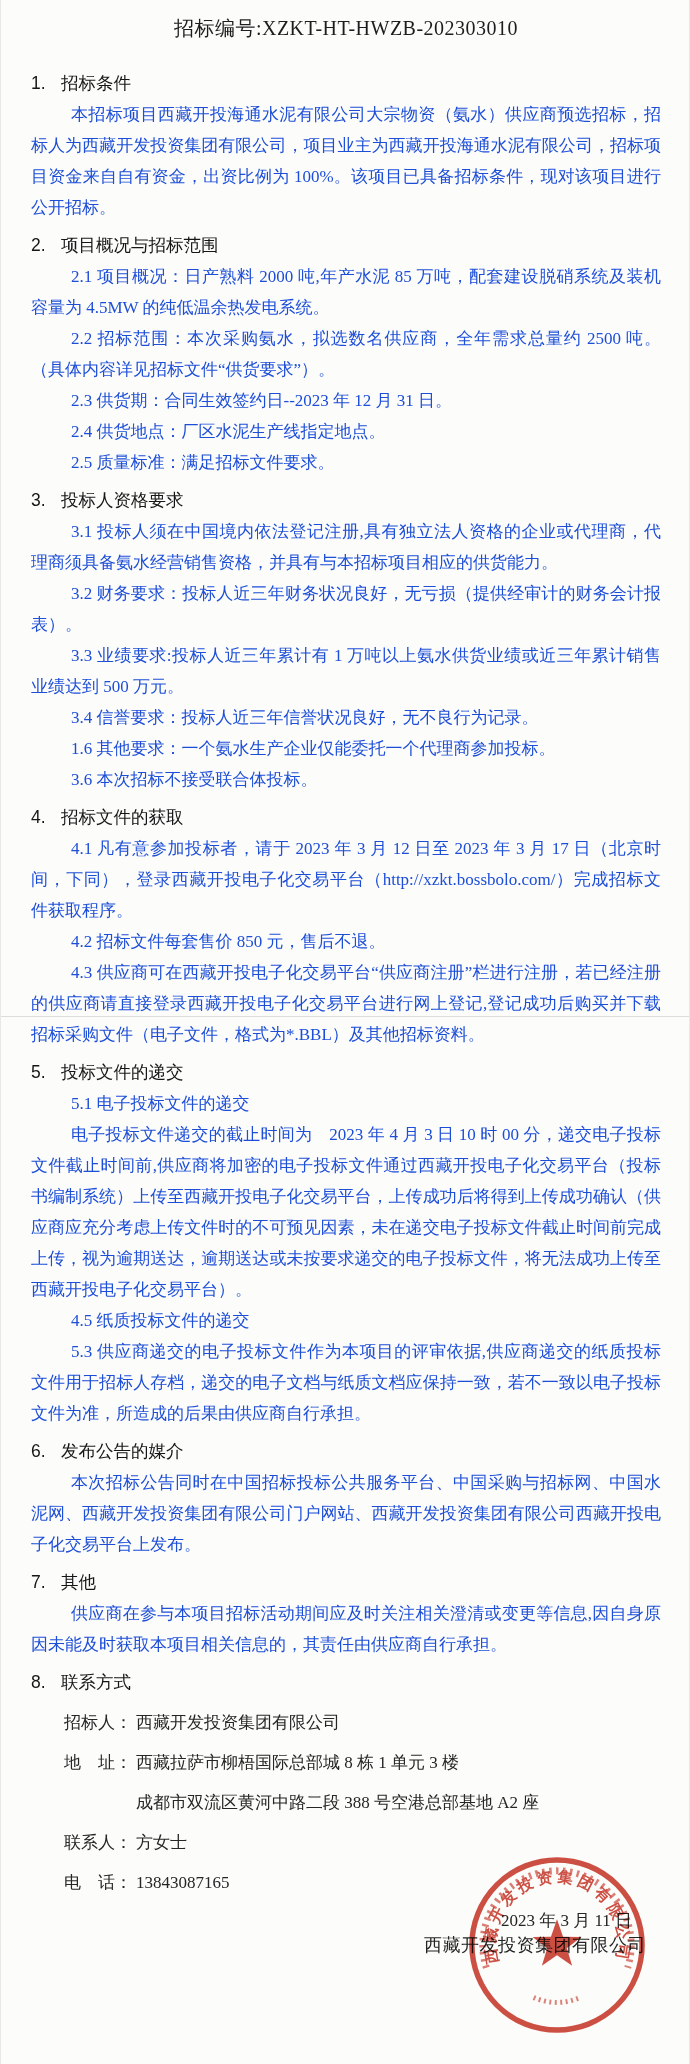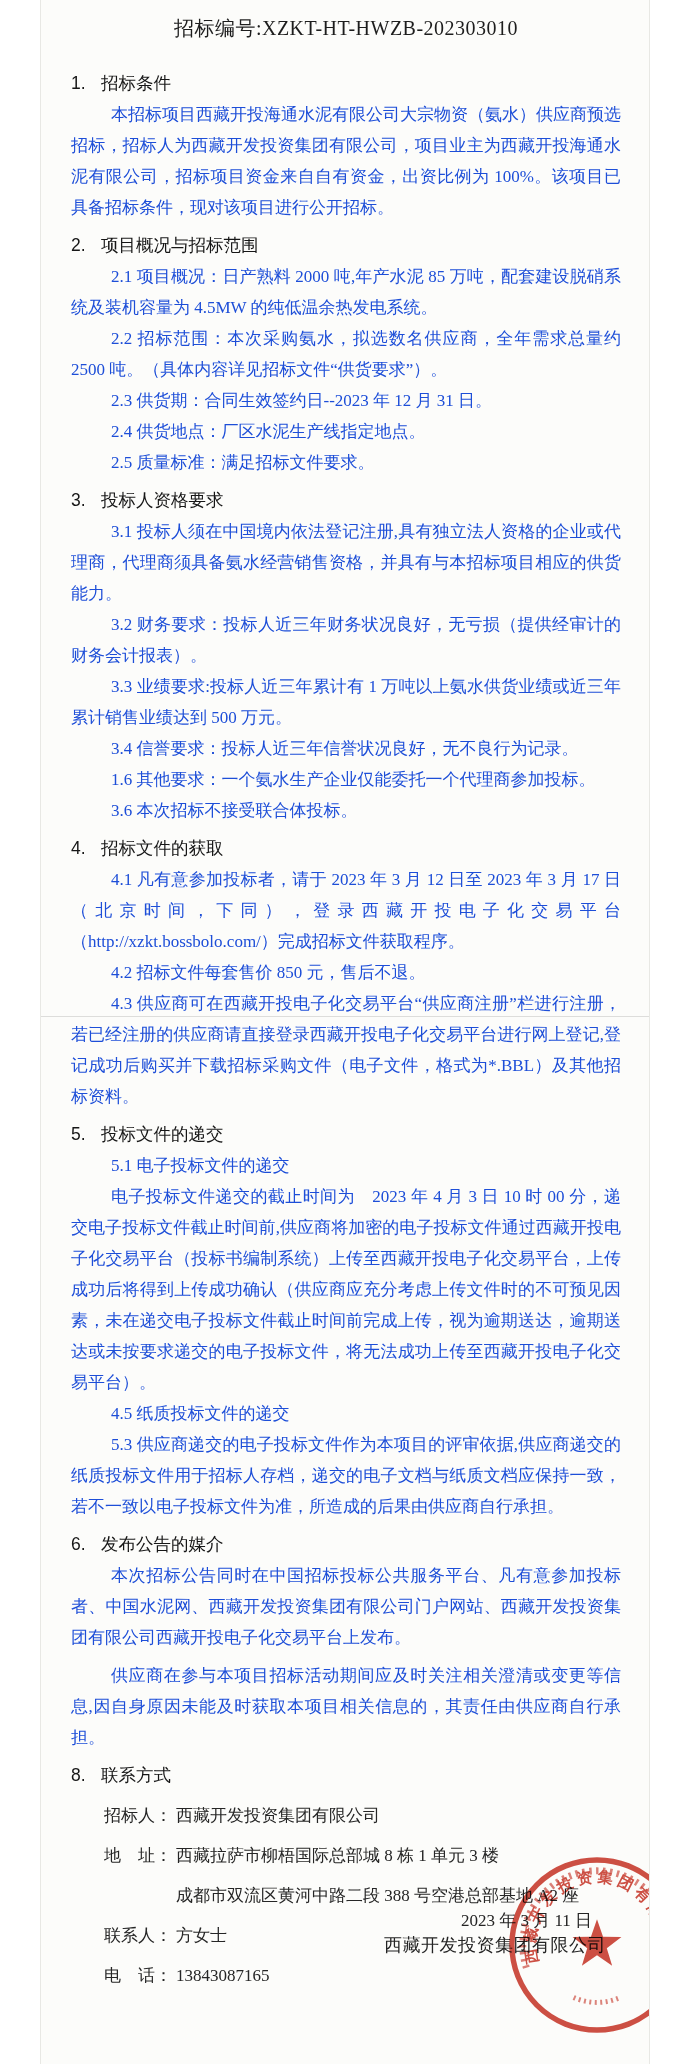--- a/index.html
+++ b/index.html
@@ -1,18 +1,18 @@
 <!DOCTYPE html>
 <html><head>
 <meta charset="utf-8">
 <style>
   html,body { margin:0; padding:0; background:#ffffff; }
   .page {
     position:relative;
-    width:610px; height:2064px;
+    width:690px; height:2064px;
     margin:0 auto;
     background:#fcfcfa;
     border-left:1px solid #e8e8e4;
     border-right:1px solid #e8e8e4;
     box-sizing:border-box;
     padding:14px 28px 0 30px;
     overflow:hidden;
     font-family:"Liberation Serif","DejaVu Serif",serif;
     color:#262626;
   }
@@ -114,24 +114,25 @@
   <section>
     <div class="sec-heading"><span class="sec-num">5.</span><span>投标文件的递交</span></div>
     <p class="para">5.1 电子投标文件的递交</p>
     <p class="para">电子投标文件递交的截止时间为　2023 年 4 月 3 日 10 时 00 分，递交电子投标文件截止时间前,供应商将加密的电子投标文件通过西藏开投电子化交易平台（投标书编制系统）上传至西藏开投电子化交易平台，上传成功后将得到上传成功确认（供应商应充分考虑上传文件时的不可预见因素，未在递交电子投标文件截止时间前完成上传，视为逾期送达，逾期送达或未按要求递交的电子投标文件，将无法成功上传至西藏开投电子化交易平台）。</p>
     <p class="para">4.5 纸质投标文件的递交</p>
     <p class="para">5.3 供应商递交的电子投标文件作为本项目的评审依据,供应商递交的纸质投标文件用于招标人存档，递交的电子文档与纸质文档应保持一致，若不一致以电子投标文件为准，所造成的后果由供应商自行承担。</p>
   </section>
 
   <section>
     <div class="sec-heading"><span class="sec-num">6.</span><span>发布公告的媒介</span></div>
-    <p class="para">本次招标公告同时在中国招标投标公共服务平台、凡有意参加投标者、中国水泥网、西藏开发投资集团有限公司门户网站、西藏开发投资集团有限公司西藏开投电子化交易平台上发布。</p>
+    <p class="para">本次招标公告同时在中国招标投标公共服务平台、中国采购与招标网、中国水泥网、西藏开发投资集团有限公司门户网站、西藏开发投资集团有限公司西藏开投电子化交易平台上发布。</p>
   </section>
 
   <section>
+    <div class="sec-heading"><span class="sec-num">7.</span><span>其他</span></div>
     <p class="para">供应商在参与本项目招标活动期间应及时关注相关澄清或变更等信息,因自身原因未能及时获取本项目相关信息的，其责任由供应商自行承担。</p>
   </section>
 
   <section>
     <div class="sec-heading"><span class="sec-num">8.</span><span>联系方式</span></div>
     <div class="contact">
       <div class="c-row">
           <span class="c-label">招标人：</span>
           <span class="c-value">西藏开发投资集团有限公司</span>
         </div>

